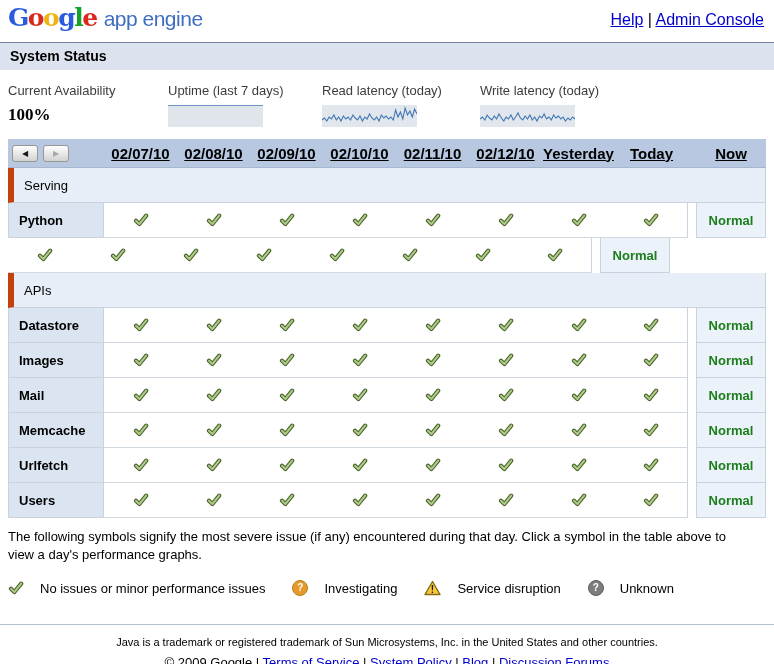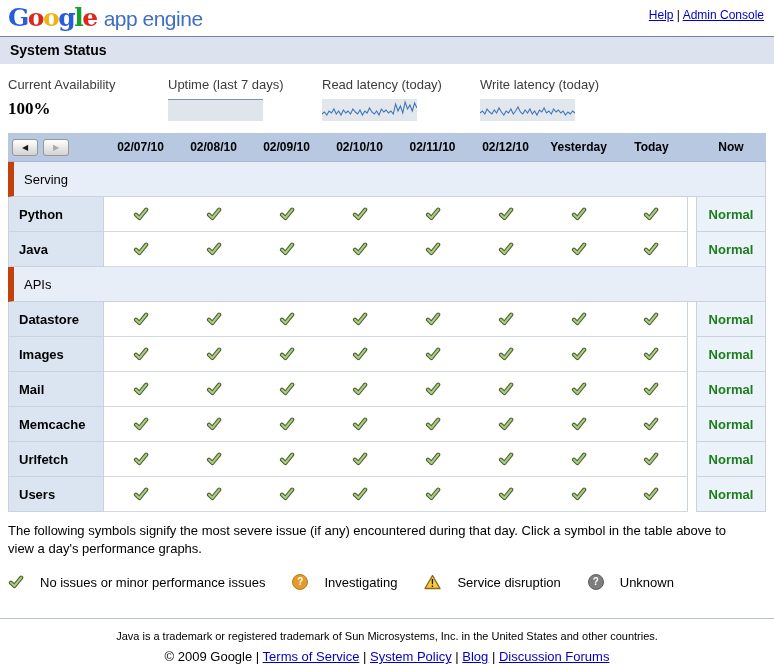--- a/index.html
+++ b/index.html
@@ -4,30 +4,30 @@
 <style>
   html,body{margin:0;padding:0;}
   body{
     width:774px;height:664px;background:#fff;color:#000;
     font-family:"Liberation Sans",sans-serif;font-size:13px;
     overflow:hidden;position:relative;
   }
   a{color:var(--link-blue,#0000cc);text-decoration:underline;cursor:pointer;}
 
   
-  .page-header{display:flex;justify-content:space-between;align-items:flex-start;padding:5px 10px 3px 8px;}
+  .page-header{display:flex;justify-content:space-between;align-items:center;padding:5px 10px 3px 8px;}
   .logo-wrap{display:flex;align-items:baseline;}
   .logo{font-family:"DejaVu Serif",serif;font-size:25px;font-weight:bold;letter-spacing:-1.5px;line-height:1;}
   .logo-product{font-size:21px;color:var(--product-blue,#3f6ec0);margin-left:7px;letter-spacing:-0.5px;}
-  .header-links{font-size:12px;padding-top:3px;}
+  .header-links{font-size:16px;padding-top:3px;}
 
   
   .title-bar{
     border-top:1px solid #74849f;background:var(--title-bar-bg,#dce3ee);
-    padding:5px 10px 6px;font-weight:bold;font-size:14px;margin-top:2px;
+    padding:5px 10px 6px;font-weight:bold;font-size:14px;margin-top:8px;
   }
 
   
   .stats{display:flex;padding:13px 0 8px 8px;}
   .stat{display:flex;flex-direction:column;}
   .stat-1{width:160px}.stat-2{width:154px}.stat-3{width:158px}.stat-4{width:160px}
   .stat-label{font-size:13px;color:#3c3c3c;margin-bottom:7px;}
   .stat-value{font-size:17px;font-weight:bold;font-family:Liberation Serif, serif;}
   .uptime-box{width:95px;height:21px;background:#e0e5ec;border-top:1px solid #6d94c4;}
   .spark-box{width:95px;height:22px;background:var(--spark-bg,#e2e7ee);}
@@ -40,21 +40,21 @@
   .t-section{height:34px;background:var(--section-row-bg,#e8eef7);
     border-left:6px solid #c2410c;border-right:1px solid #c9d3df;border-bottom:1px solid #c9d3df;
     display:flex;align-items:center;padding-left:10px;font-size:13px;}
   .t-service{height:35px;}
   .cell{display:flex;align-items:center;box-sizing:border-box;height:auto;}
   .c-label{width:96px;padding-left:10px;}
   .c-data{width:73px;justify-content:center;}
   .c-gap{width:8px;}
   .c-now{width:70px;justify-content:center;}
   .t-header .c-label{padding-left:4px;}
-  .t-header .c-data,.t-header .c-now{font-weight:bold;font-size:12px;justify-content:center;}
+  .t-header .c-data,.t-header .c-now{font-weight:bold;font-size:15px;justify-content:center;text-decoration:underline;}
   .t-service .c-label{
     background:var(--label-cell-bg,#dbe5f1);font-weight:bold;font-size:13px;
     border-left:1px solid #c9d3df;border-bottom:1px solid #c9d3df;border-right:1px solid #c9d3df;}
   .t-service .c-data{background:#fff;border-bottom:1px solid #d2d8e0;}
   .t-service .c-data.last{border-right:1px solid #c9d3df;}
   .t-service .c-now{
     background:var(--now-cell-bg,#ecf2f9);color:var(--normal-green,#1b7e1b);
     font-weight:bold;font-size:13px;
     border-left:1px solid #c9d3df;border-right:1px solid #c9d3df;border-bottom:1px solid #c9d3df;}
   .check-btn{background:none;border:none;padding:0;margin:0;cursor:pointer;line-height:0;}
@@ -190,21 +190,20 @@
         <div class="cell c-data last">
           <button class="check-btn"><svg width="16" height="16" viewBox="0 0 16 16">
               <path d="M3 8.8 L6.4 12 L13.2 3.6" fill="none" stroke="#4a6428" stroke-width="4.2" stroke-linecap="round" stroke-linejoin="round"></path>
               <path d="M3 8.8 L6.4 12 L13.2 3.6" fill="none" stroke="#aecb8b" stroke-width="2" stroke-linecap="round" stroke-linejoin="round"></path>
             </svg></button>
         </div>
         <div class="cell c-gap"></div>
         <div class="cell c-now">Normal</div>
       </div>
       <div class="t-row t-service">
-        <div class="cell c-label">Java</div>
         <div class="cell c-data">
           <button class="check-btn"><svg width="16" height="16" viewBox="0 0 16 16">
               <path d="M3 8.8 L6.4 12 L13.2 3.6" fill="none" stroke="#4a6428" stroke-width="4.2" stroke-linecap="round" stroke-linejoin="round"></path>
               <path d="M3 8.8 L6.4 12 L13.2 3.6" fill="none" stroke="#aecb8b" stroke-width="2" stroke-linecap="round" stroke-linejoin="round"></path>
             </svg></button>
         </div>
         <div class="cell c-data">
           <button class="check-btn"><svg width="16" height="16" viewBox="0 0 16 16">
               <path d="M3 8.8 L6.4 12 L13.2 3.6" fill="none" stroke="#4a6428" stroke-width="4.2" stroke-linecap="round" stroke-linejoin="round"></path>
               <path d="M3 8.8 L6.4 12 L13.2 3.6" fill="none" stroke="#aecb8b" stroke-width="2" stroke-linecap="round" stroke-linejoin="round"></path>

